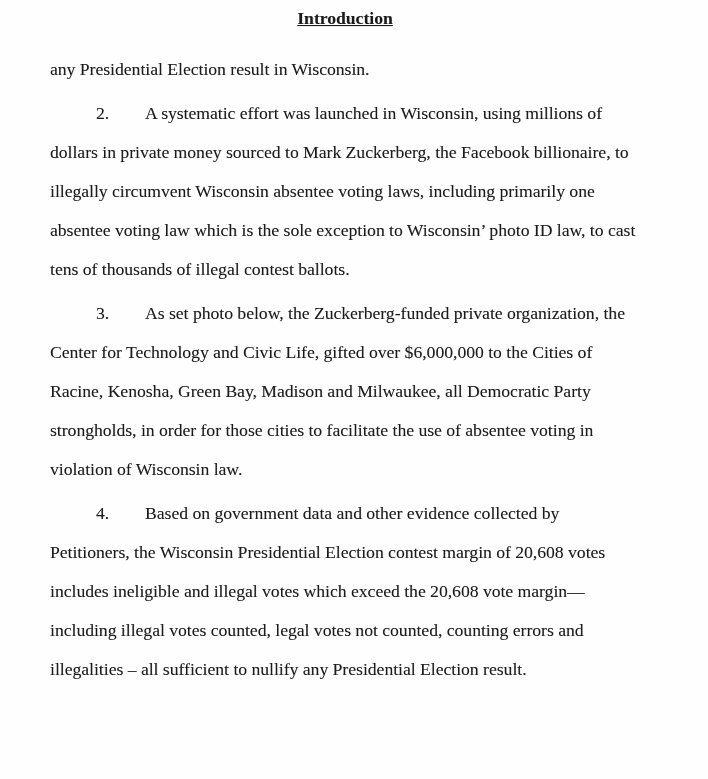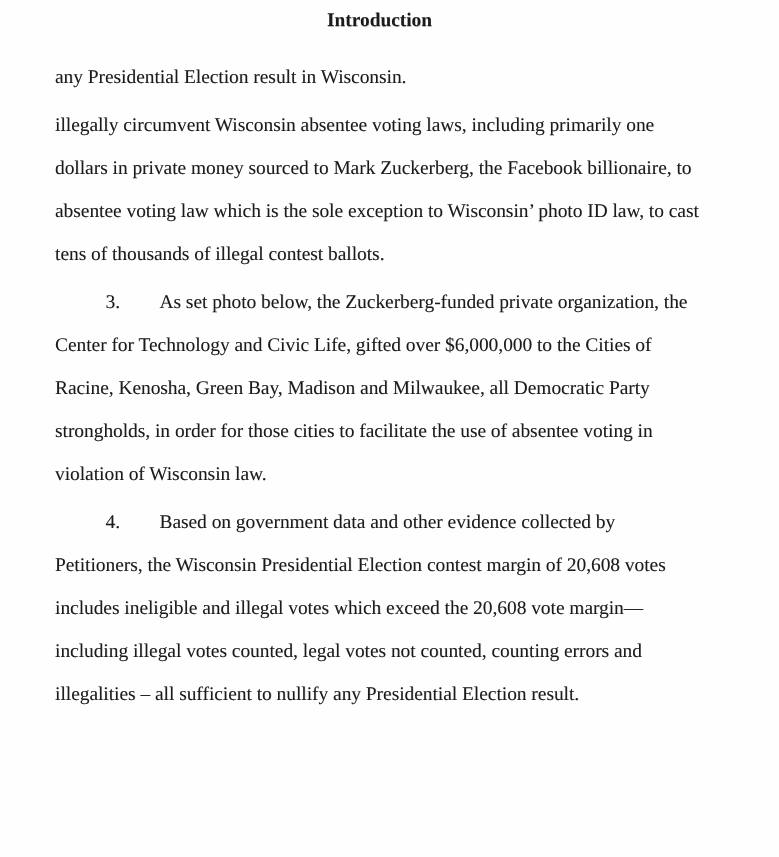--- a/index.html
+++ b/index.html
@@ -18,20 +18,21 @@
     overflow: hidden;
     text-shadow: 0.3px 0.3px 0.6px rgba(45,45,45,0.35);
   }
   .heading {
     margin: 0 68px 0 50px;
     padding-top: 6px;
     line-height: 24px;
     text-align: center;
     font-weight: bold;
     font-size: 17.6px;
+    text-decoration: underline;
   }
   .bodytext {
     margin: 20px 0 0 50px;
   }
   .para {
     margin: 0 0 5px 0;
   }
   .line {
     height: 39px;
     line-height: 39px;
@@ -50,22 +51,23 @@
 
   <h1 class="heading">Introduction</h1>
 
   <div class="bodytext">
 
     <div class="para">
       <div class="line">any Presidential Election result in Wisconsin.</div>
     </div>
 
     <div class="para">
+      <div class="line"><span class="pnum">2.</span><span>A systematic effort was launched in Wisconsin, using millions of</span></div>
+      <div class="line">dollars in private money sourced to Mark Zuckerberg, the Facebook billionaire, to</div>
       <div class="line">illegally circumvent Wisconsin absentee voting laws, including primarily one</div>
-      <div class="line">dollars in private money sourced to Mark Zuckerberg, the Facebook billionaire, to</div>
       <div class="line">absentee voting law which is the sole exception to Wisconsin’ photo ID law, to cast</div>
       <div class="line">tens of thousands of illegal contest ballots.</div>
     </div>
 
     <div class="para">
       <div class="line"><span class="pnum">3.</span><span>As set photo below, the Zuckerberg-funded private organization, the</span></div>
       <div class="line">Center for Technology and Civic Life, gifted over $6,000,000 to the Cities of</div>
       <div class="line">Racine, Kenosha, Green Bay, Madison and Milwaukee, all Democratic Party</div>
       <div class="line">strongholds, in order for those cities to facilitate the use of absentee voting in</div>
       <div class="line">violation of Wisconsin law.</div>

